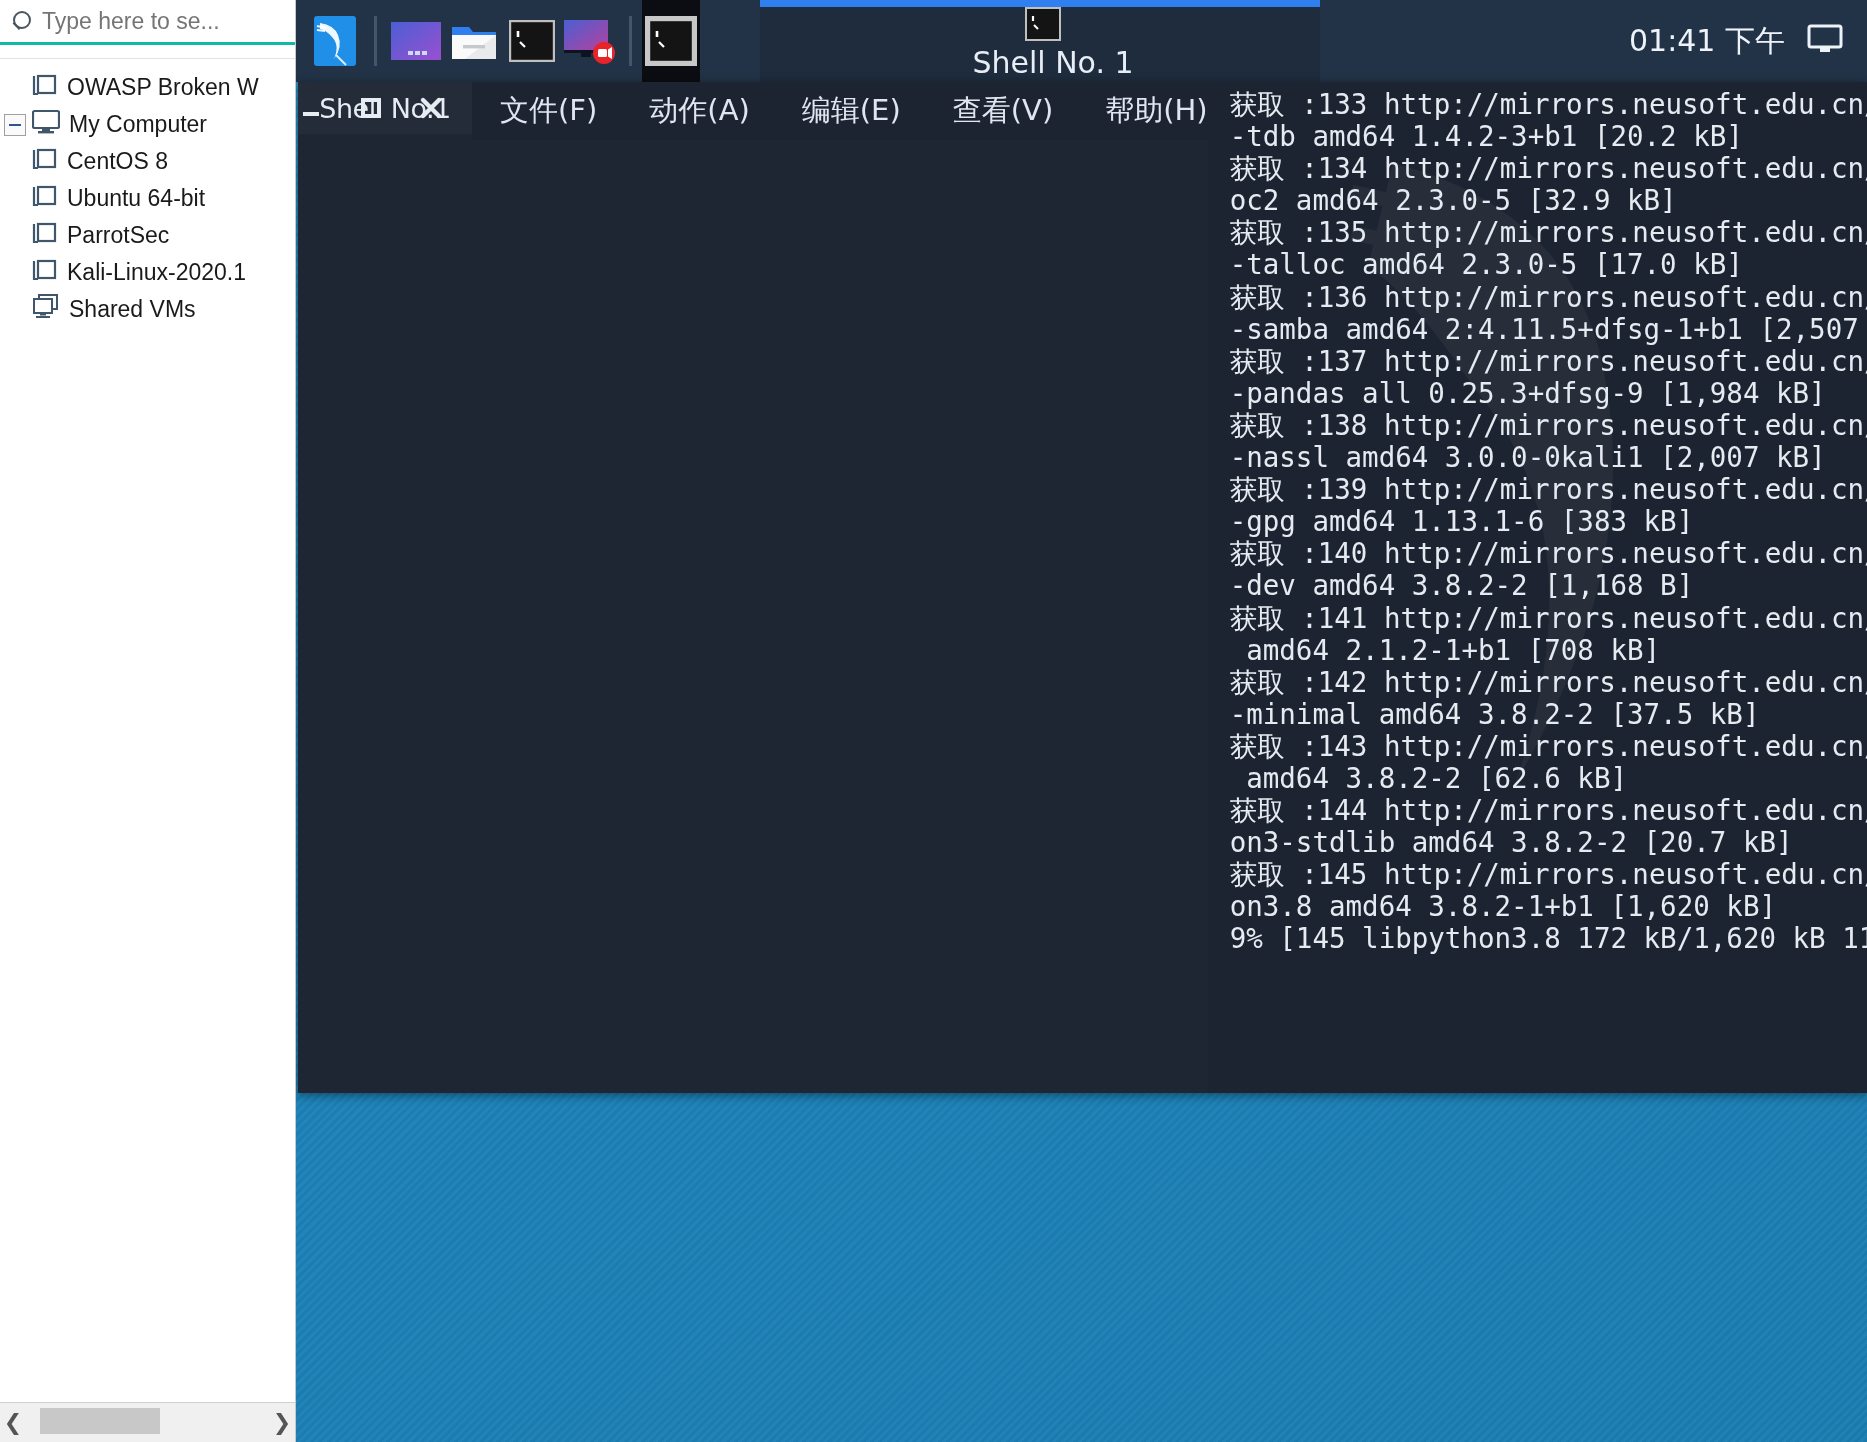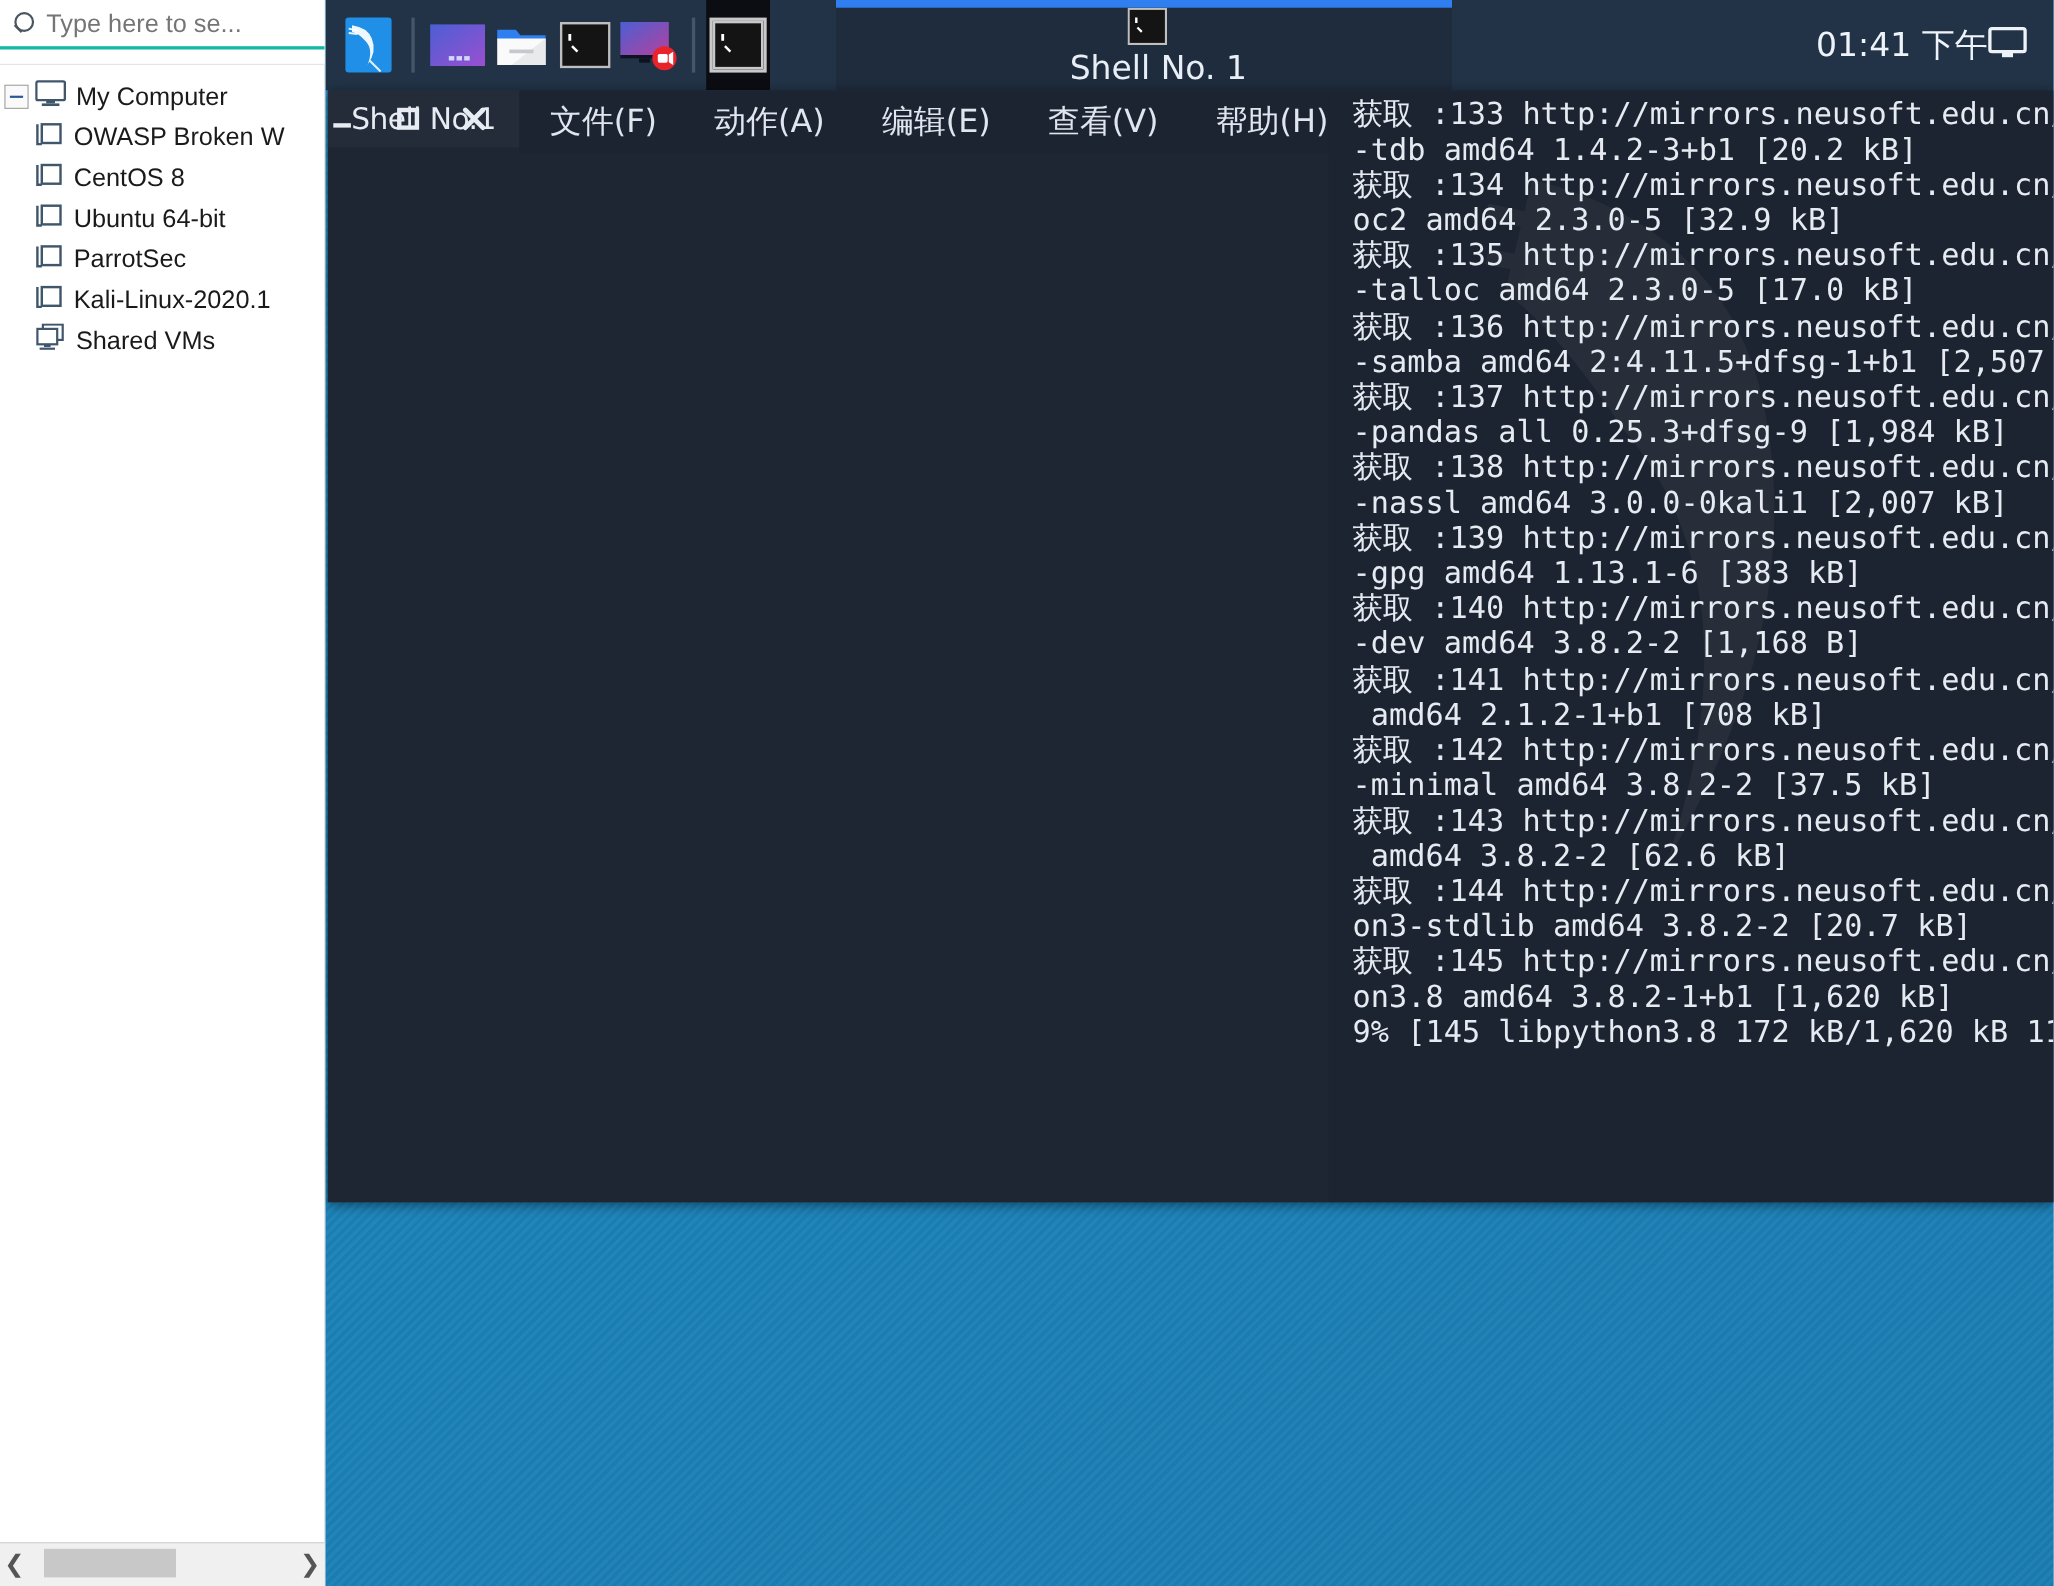--- a/index.html
+++ b/index.html
@@ -142,21 +142,21 @@
     display: flex; align-items: center;
     padding-left: 26px; cursor: pointer; flex-direction: column;
   }
   .task-btn .tb-ico { margin-right: 20px; }
   .task-btn .tb-label {
     color: #e8eef6; font-size: 30px;
     font-family: "DejaVu Sans", sans-serif;
   }
   .panel-right {
     display: flex; align-items: center; height: 82px;
-    margin-left: auto; padding-right: 24px; 
+    margin-left: auto; padding-right: 24px; gap: 22px;
   }
   .clock {
     color: #eef3f9; font-size: 30px;
     font-family: "DejaVu Sans", sans-serif;
     white-space: nowrap;
   }
 
   
   .term-win {
     position: absolute; left: 2px; top: 82px;
@@ -236,40 +236,40 @@
         <svg width="26" height="16" viewBox="0 0 26 16">
             <polygon points="1,2 25,2 13,15" fill="#2b2b2b"></polygon>
           </svg>
       </span>
     </div>
 
     <div class="sb-gap"></div>
 
     <div class="tree">
 
+      <div class="tree-row indent-1">
+        <span class="ico">
+          <svg width="26" height="26" viewBox="0 0 26 26">
+            <path d="M2 4 L2 22 L6 22" fill="none" stroke="#40566b" stroke-width="2.2"></path>
+            <rect x="6" y="4" width="17" height="17" fill="#ffffff" stroke="#40566b" stroke-width="2.2"></rect>
+          </svg>
+        </span>
+        <span class="tree-label">OWASP Broken W</span>
+      </div>
+
       <div class="tree-row">
         <span class="twisty"></span>
         <span class="ico">
           <svg width="28" height="26" viewBox="0 0 28 26">
             <rect x="1" y="2" width="26" height="17" rx="1.5" fill="none" stroke="#40566b" stroke-width="2.2"></rect>
             <rect x="10" y="19" width="8" height="3" fill="#40566b"></rect>
             <rect x="6" y="22" width="16" height="2.4" fill="#40566b"></rect>
           </svg>
         </span>
         <span class="tree-label">My Computer</span>
-      </div>
-
-      <div class="tree-row indent-1">
-        <span class="ico">
-          <svg width="26" height="26" viewBox="0 0 26 26">
-            <path d="M2 4 L2 22 L6 22" fill="none" stroke="#40566b" stroke-width="2.2"></path>
-            <rect x="6" y="4" width="17" height="17" fill="#ffffff" stroke="#40566b" stroke-width="2.2"></rect>
-          </svg>
-        </span>
-        <span class="tree-label">OWASP Broken W</span>
       </div>
 
       <div class="tree-row indent-1">
         <span class="ico">
           <svg width="26" height="26" viewBox="0 0 26 26">
             <path d="M2 4 L2 22 L6 22" fill="none" stroke="#40566b" stroke-width="2.2"></path>
             <rect x="6" y="4" width="17" height="17" fill="#ffffff" stroke="#40566b" stroke-width="2.2"></rect>
           </svg>
         </span>
         <span class="tree-label">CentOS 8</span>

